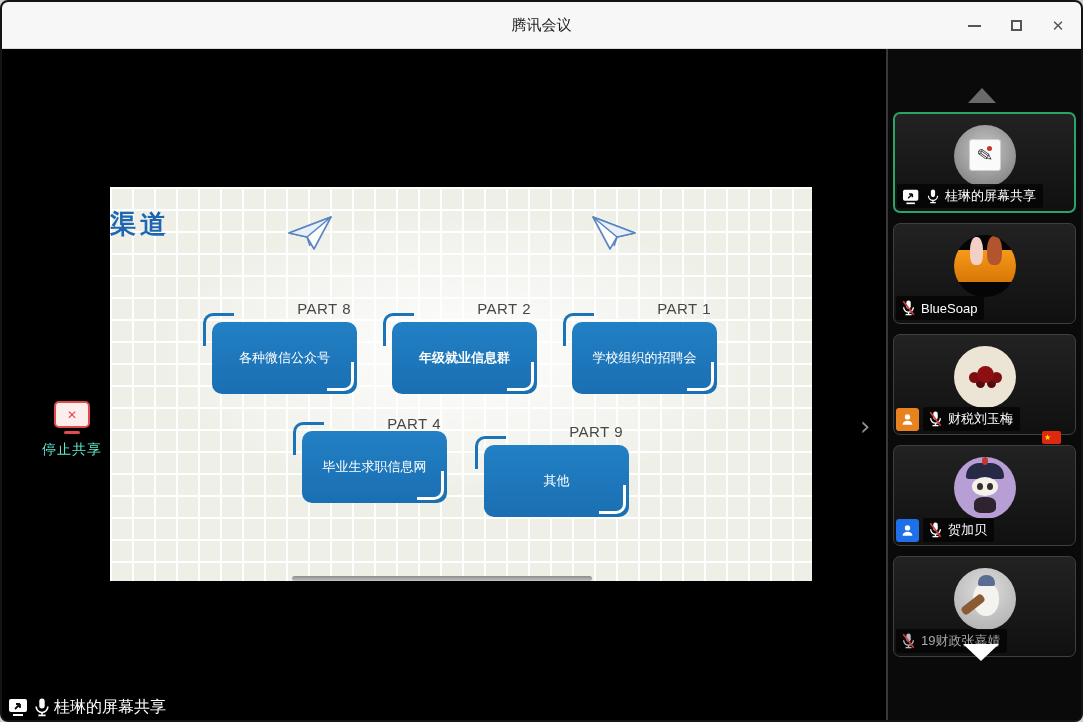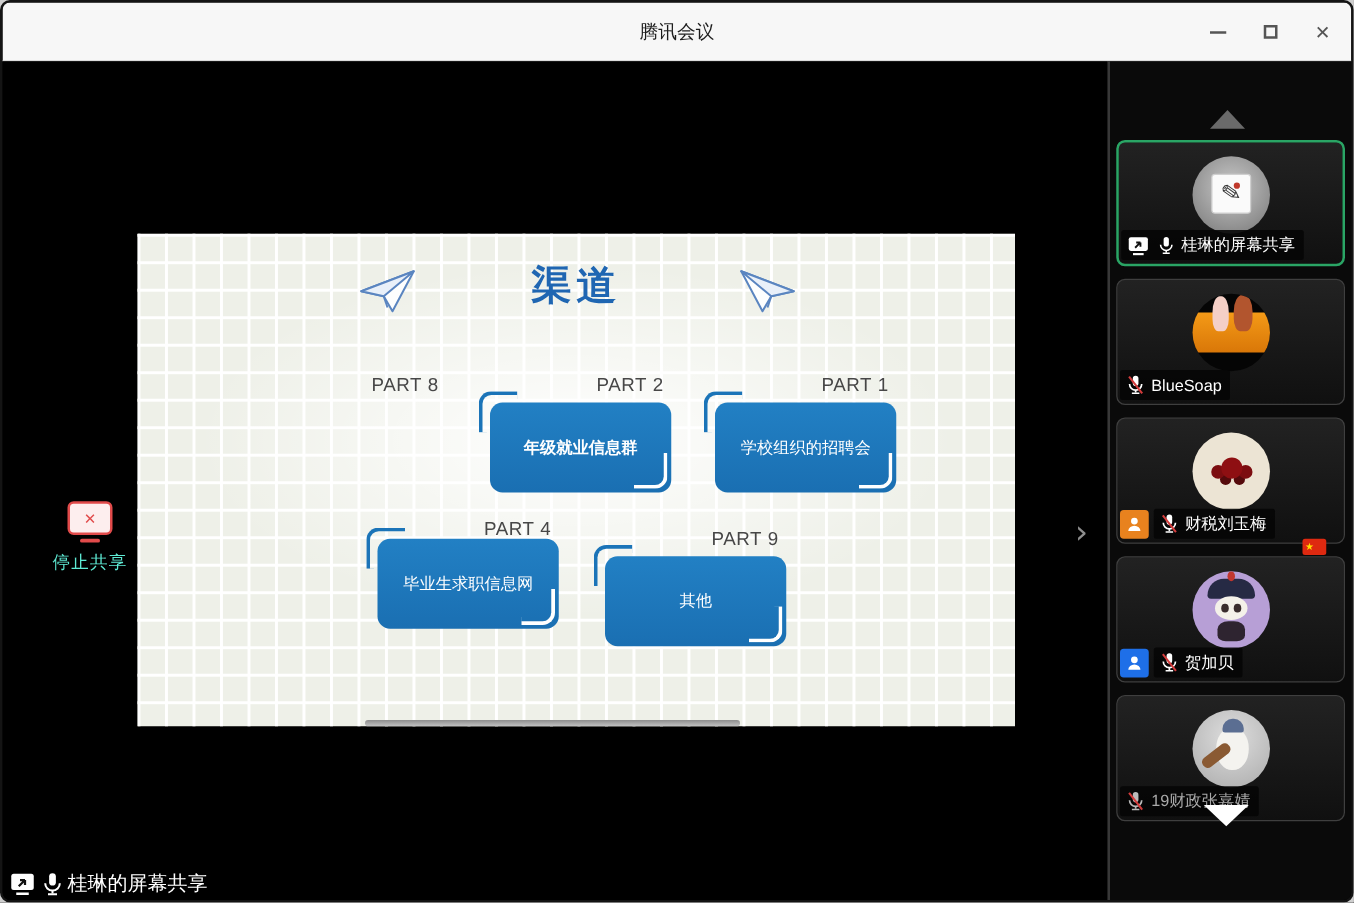--- a/index.html
+++ b/index.html
@@ -39,22 +39,22 @@
              line-height:26px; cursor:pointer; font-family:"DejaVu Sans",sans-serif; }
 
   
   .slide { position:absolute; left:108px; top:138px; width:702px; height:394px;
            background-color:#eef0e8;
            background-image:
              radial-gradient(ellipse 60% 50% at 50% 42%, rgba(255,255,255,.97), rgba(255,255,255,0) 72%),
              linear-gradient(to right, #ffffff 0 2px, transparent 2px),
              linear-gradient(to bottom, #ffffff 0 2px, transparent 2px);
            background-size:auto, 22px 22px, 22px 22px; }
-  .slide-title { position:absolute; left:0; right:0; top:20px; text-align:center;
-                 font-size:32px; font-weight:bold; color:#1f66b2; letter-spacing:4px; }
+  .slide-title { position:absolute; left:0; right:0; top:20px; text-align:left;
+                 font-size:26px; font-weight:bold; color:#1f66b2; letter-spacing:4px; }
   .plane { position:absolute; top:26px; width:48px; height:40px; }
   .plane-left  { left:176px; }
   .plane-right { left:480px; transform:scaleX(-1); }
 
   .part-label { position:absolute; width:145px; text-align:right; padding-right:6px;
                 font-size:15px; color:#474747; letter-spacing:.5px; }
   .part-box { position:absolute; width:145px; height:72px;
               background:linear-gradient(180deg,#2280c4,#1a6fb2);
               border-radius:10px; display:flex; align-items:center; justify-content:center;
               color:#fff; font-size:13px; }
@@ -186,20 +186,23 @@
       <div class="slide-title">渠道</div>
       <svg class="plane plane-right" viewBox="0 0 48 38">
         <g fill="#fdfefe" stroke="#5a85c0" stroke-width="1.6" stroke-linejoin="round">
           <path d="M3 19 L45 3 L28 35 L21 23 Z"></path>
           <path d="M3 19 L21 23 L45 3 Z" fill="#e9f0f9"></path>
           <path d="M21 23 L24 32" fill="none"></path>
         </g>
       </svg>
 
       <div class="part-label" style="left:102px; top:113px;">PART 8</div>
+      <div class="part-box" style="left:102px; top:135px;">
+          <span>各种微信公众号</span>
+        </div>
 
       <div class="part-label" style="left:282px; top:113px;">PART 2</div>
       <div class="part-box" style="left:282px; top:135px;font-weight:bold;">
           <span>年级就业信息群</span>
         </div>
 
       <div class="part-label" style="left:462px; top:113px;">PART 1</div>
       <div class="part-box" style="left:462px; top:135px;">
           <span>学校组织的招聘会</span>
         </div>

